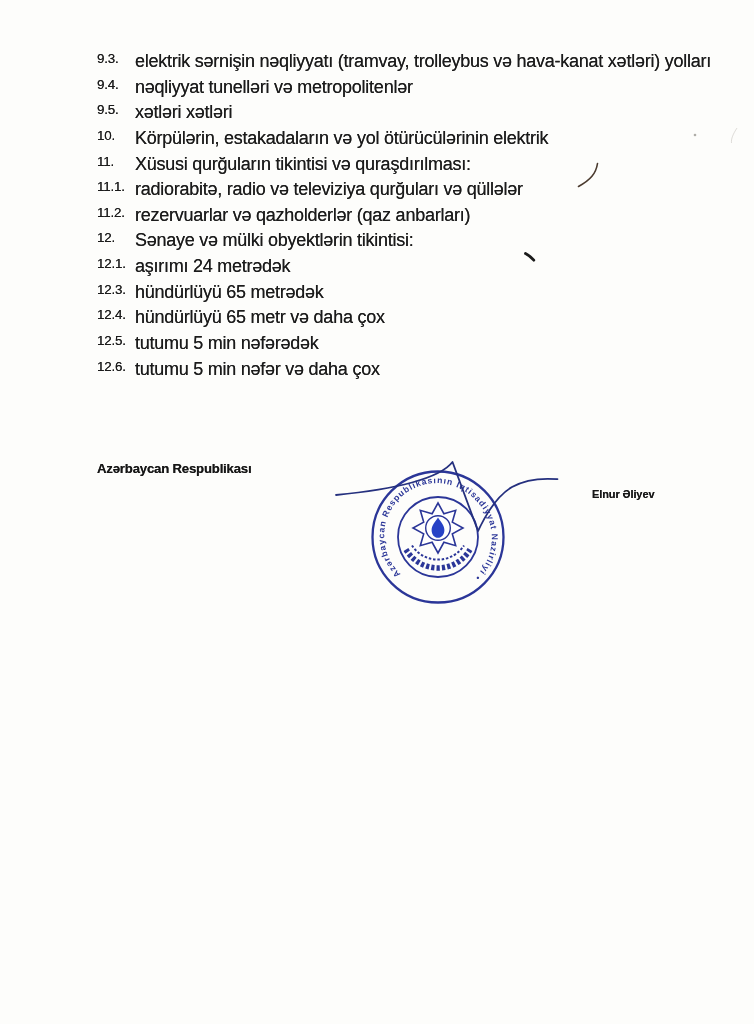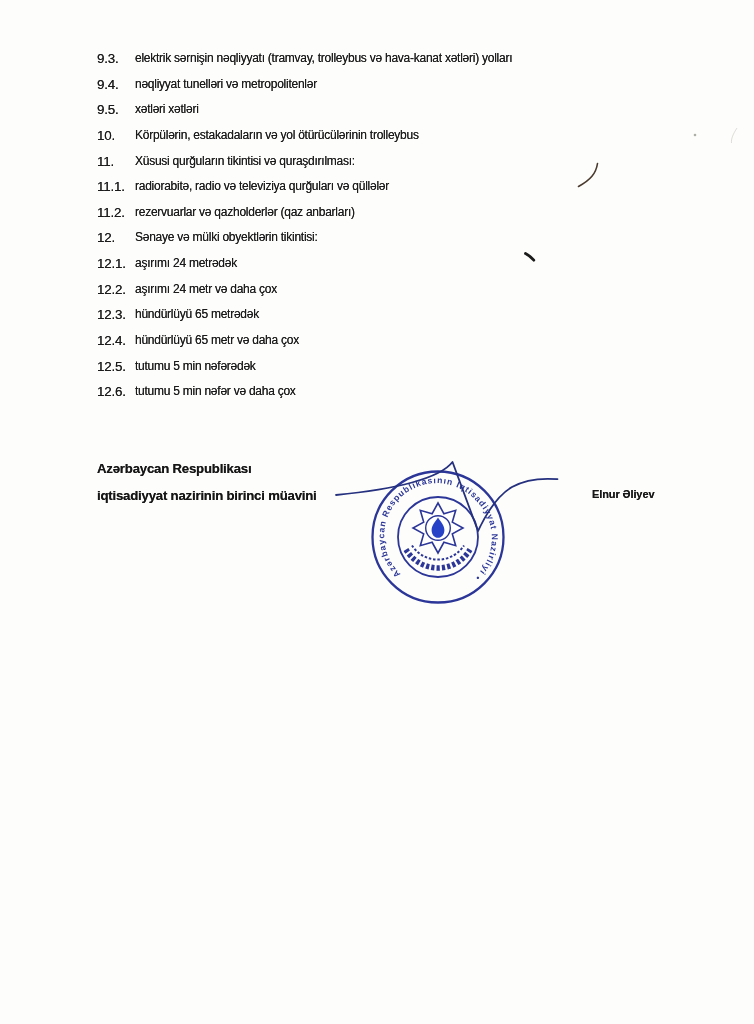--- a/index.html
+++ b/index.html
@@ -18,21 +18,21 @@
   
   .list{position:absolute;left:97px;top:51px;}
   .row{display:flex;height:25.65px;align-items:flex-start;}
   .num{
     flex:0 0 38px;width:38px;
     font-size:13.4px;letter-spacing:-0.2px;
     color:var(--text,#1b1b1b);
     text-shadow:0 0 .45px rgba(25,25,25,.85);
   }
   .txt{
-    font-size:12px;letter-spacing:-0.25px;white-space:nowrap;
+    font-size:18px;letter-spacing:-0.25px;white-space:nowrap;
     color:var(--text,#1b1b1b);
     text-shadow:0 0 .45px rgba(25,25,25,.85);
   }
   
   .sig-line1,.sig-line2{
     position:absolute;left:97px;font-weight:bold;font-size:13.2px;
     letter-spacing:-0.2px;color:#161616;
     text-shadow:0 0 .4px rgba(20,20,20,.8);
     text-align:center;
   }
@@ -67,21 +67,21 @@
     <div class="row">
         <span class="num">9.4.</span>
         <span class="txt">nəqliyyat tunelləri və metropolitenlər</span>
       </div>
     <div class="row">
         <span class="num">9.5.</span>
         <span class="txt">xətləri xətləri</span>
       </div>
     <div class="row">
         <span class="num">10.</span>
-        <span class="txt">Körpülərin, estakadaların və yol ötürücülərinin trolleybus</span>
+        <span class="txt">Körpülərin, estakadaların və yol ötürücülərinin elektrik</span>
       </div>
     <div class="row">
         <span class="num">11.</span>
         <span class="txt">Xüsusi qurğuların tikintisi və quraşdırılması:</span>
       </div>
     <div class="row">
         <span class="num">11.1.</span>
         <span class="txt">radiorabitə, radio və televiziya qurğuları və qüllələr</span>
       </div>
     <div class="row">
@@ -90,43 +90,38 @@
       </div>
     <div class="row">
         <span class="num">12.</span>
         <span class="txt">Sənaye və mülki obyektlərin tikintisi:</span>
       </div>
     <div class="row">
         <span class="num">12.1.</span>
         <span class="txt">aşırımı 24 metrədək</span>
       </div>
     <div class="row">
-        <span class="num">12.2.</span>
-        <span class="txt">aşırımı 24 metr və daha çox</span>
-      </div>
-    <div class="row">
         <span class="num">12.3.</span>
         <span class="txt">hündürlüyü 65 metrədək</span>
       </div>
     <div class="row">
         <span class="num">12.4.</span>
         <span class="txt">hündürlüyü 65 metr və daha çox</span>
       </div>
     <div class="row">
         <span class="num">12.5.</span>
         <span class="txt">tutumu 5 min nəfərədək</span>
       </div>
     <div class="row">
         <span class="num">12.6.</span>
         <span class="txt">tutumu 5 min nəfər və daha çox</span>
       </div>
   </div>
 
   <div class="sig-line1">Azərbaycan Respublikası</div>
-  <div class="sig-line2">iqtisadiyyat nazirinin birinci müavini</div>
   <div class="signer">Elnur Əliyev</div>
 
   <svg class="stamp" viewBox="0 0 140 140" aria-hidden="true">
     <circle class="line" cx="70" cy="70" r="65.5" stroke-width="2.3"></circle>
     <circle class="line" cx="70" cy="70" r="40" stroke-width="1.8"></circle>
     <defs>
       <path id="ringPath" d="M 32.9,107.1 A 52.5 52.5 0 1 1 107.1,32.9 A 52.5 52.5 0 1 1 32.9,107.1"></path>
     </defs>
     <text class="ring-text">
       <textPath href="#ringPath" startOffset="0">Azərbaycan Respublikasının İqtisadiyyat Nazirliyi •</textPath>

